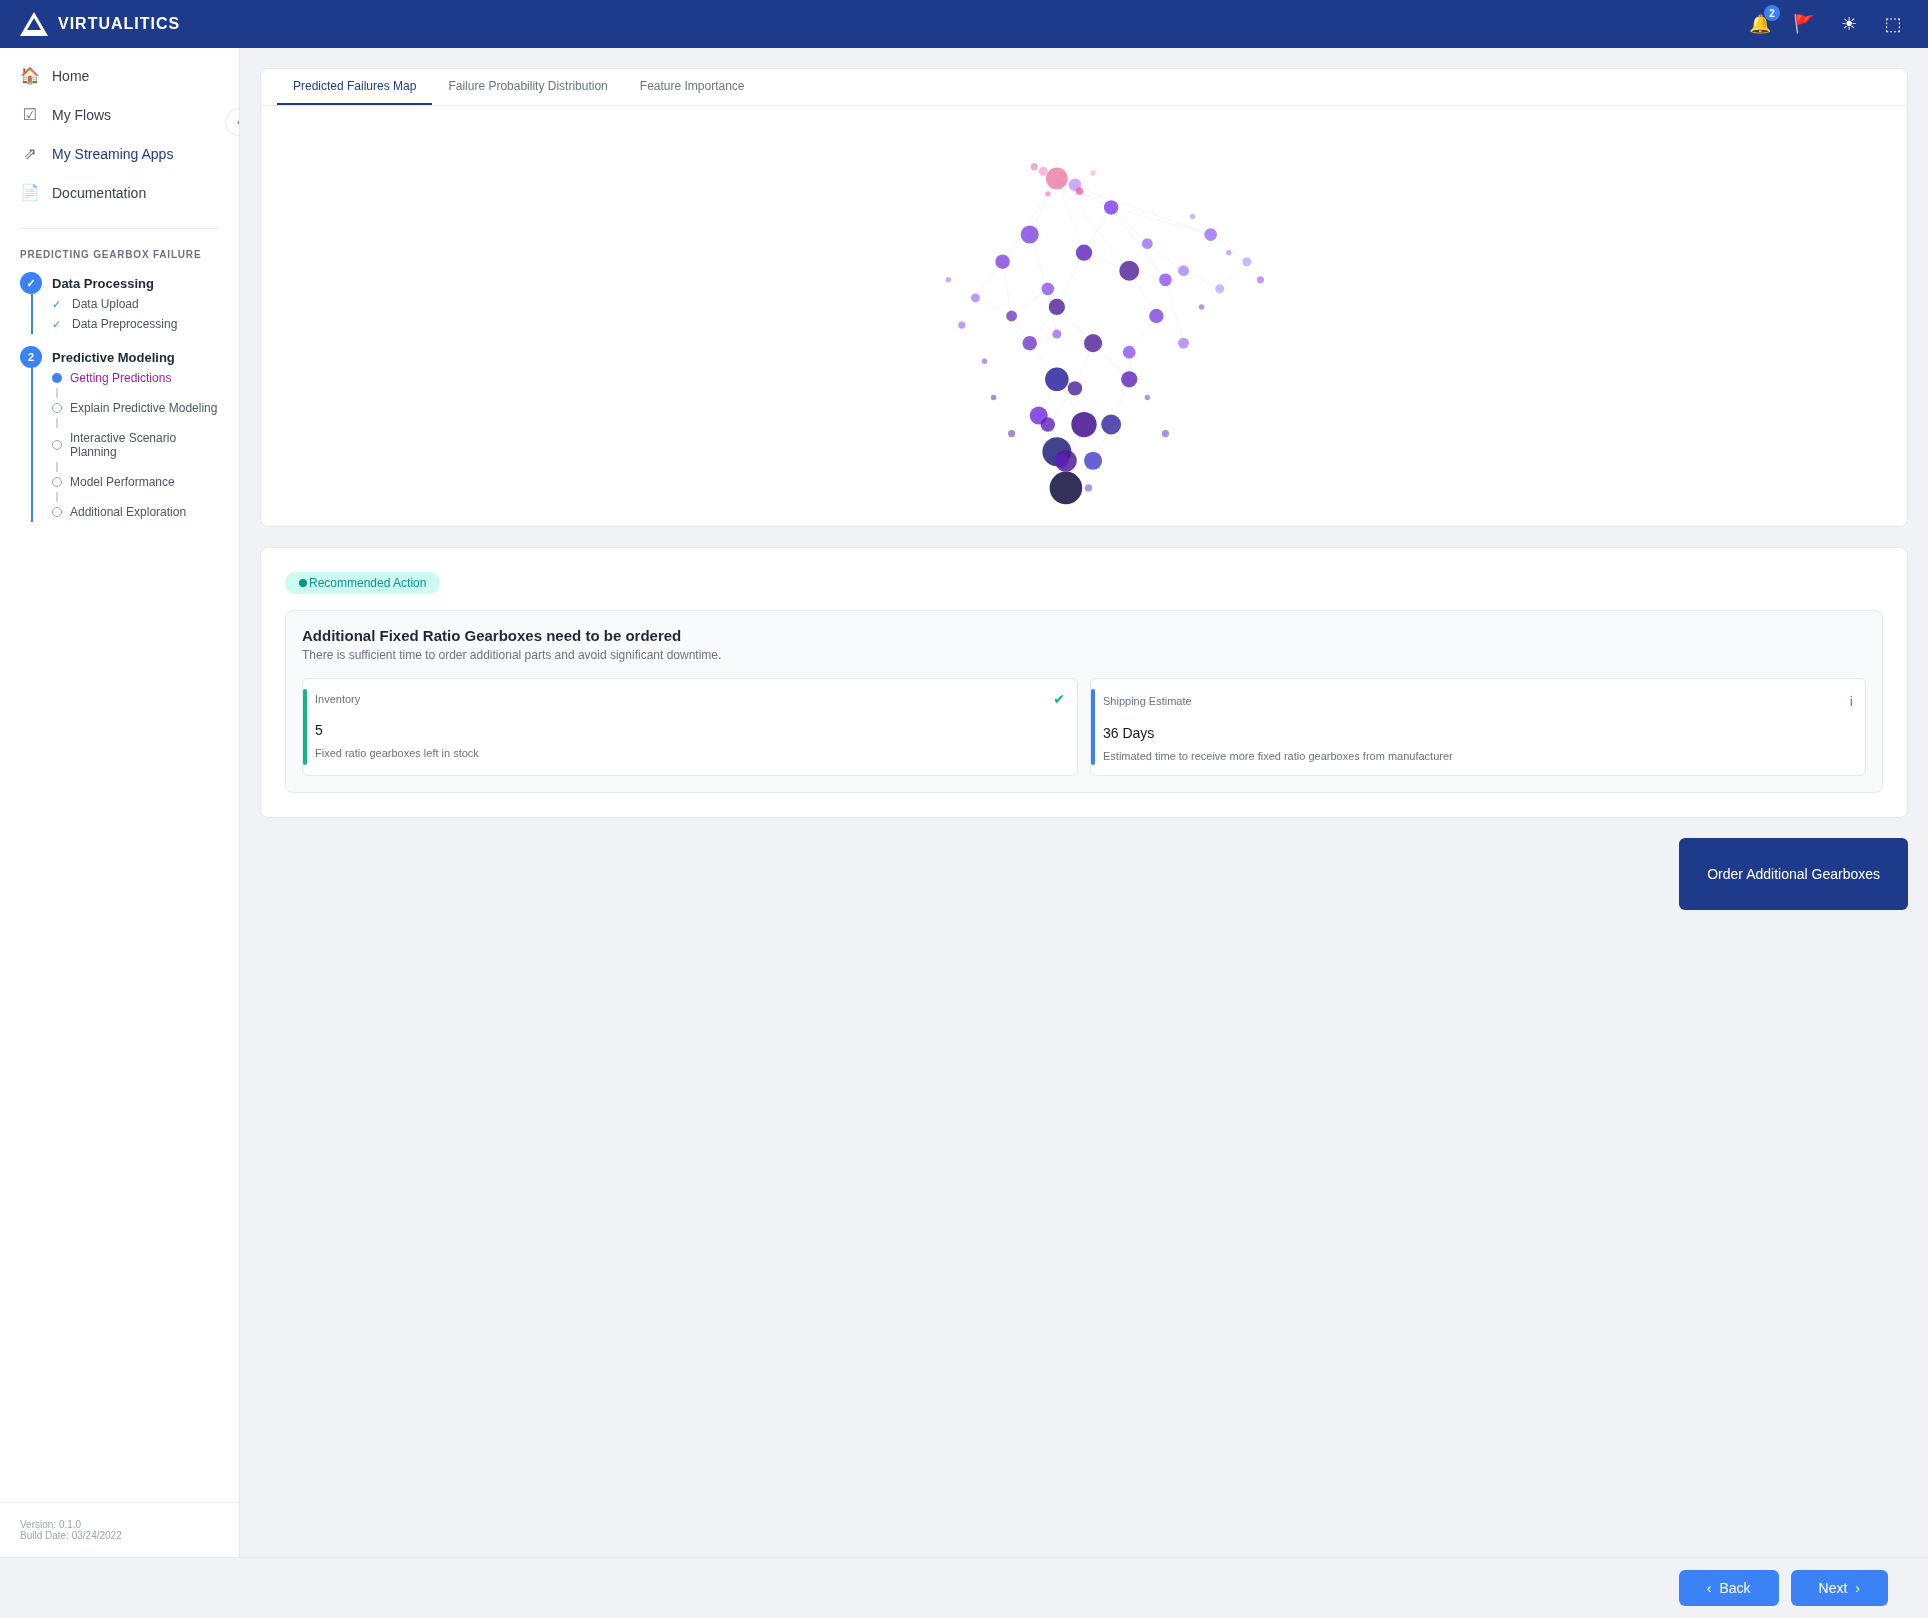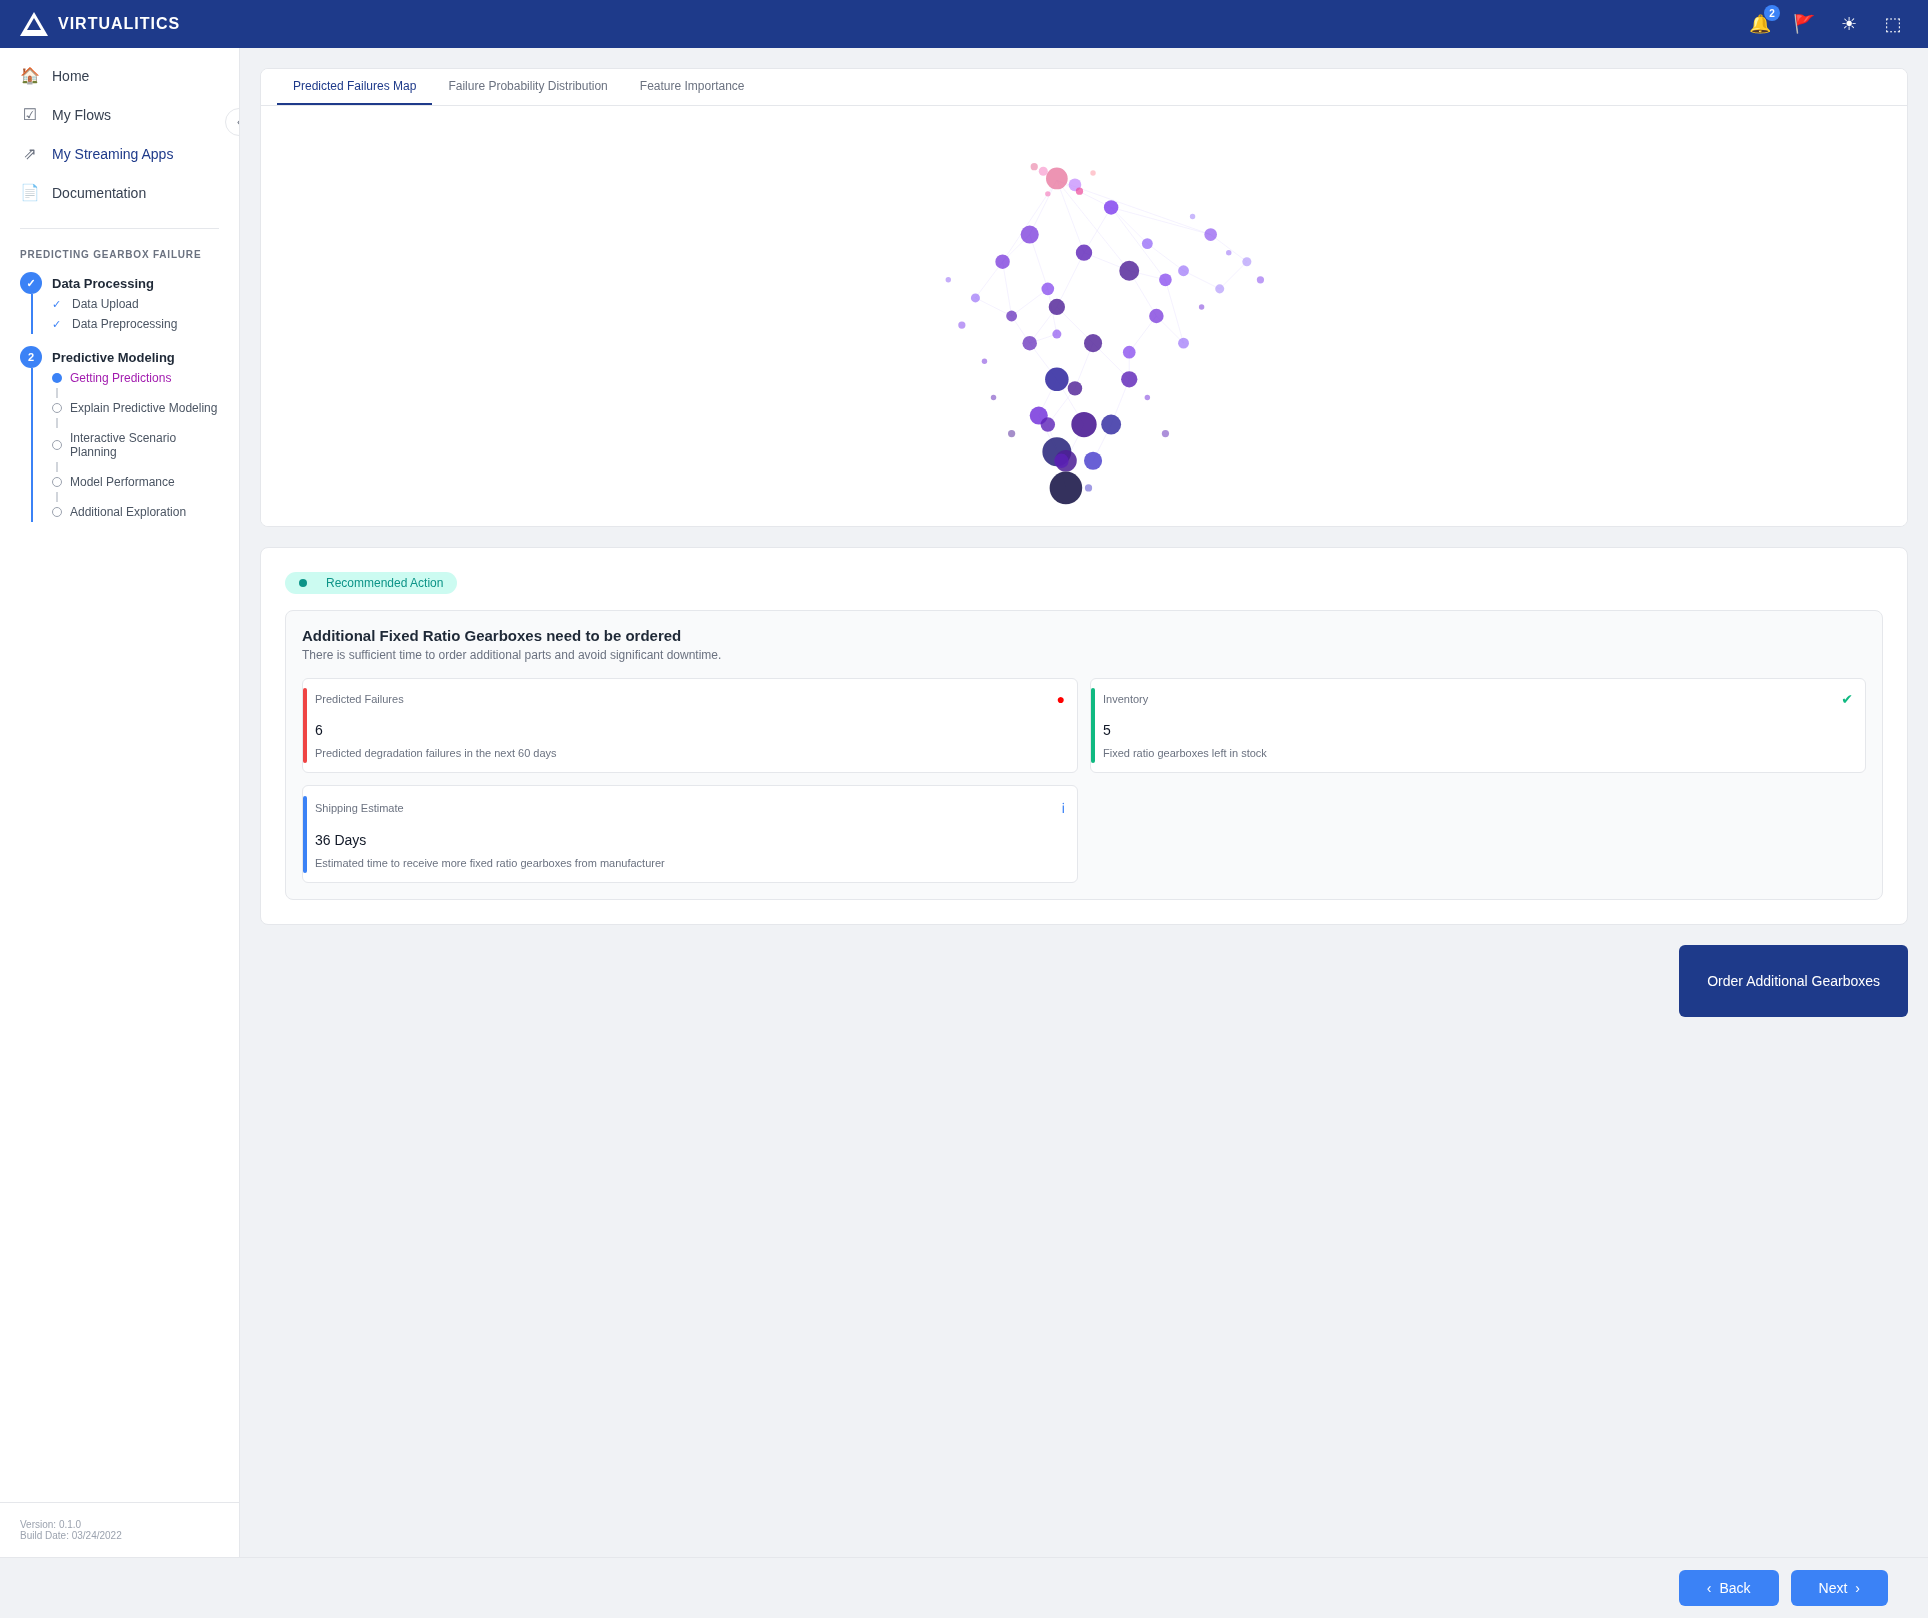--- a/index.html
+++ b/index.html
@@ -254,21 +254,21 @@
     .recommendation-section {
       background: white;
       border-radius: 8px;
       border: 1px solid #e5e7eb;
       padding: 24px;
       margin-bottom: 20px;
     }
     .rec-badge {
       display: inline-flex;
       align-items: center;
-      gap: 19px;
+      gap: 2px;
       background: #ccfbf1;
       color: #0d9488;
       border-radius: 20px;
       padding: 4px 14px;
       font-size: 12px;
       font-weight: 500;
       margin-bottom: 16px;
     }
     .rec-badge-dot {
       width: 8px;
@@ -658,31 +658,20 @@
         <span>Recommended Action</span>
       </div>
 
       <div class="rec-content">
 
         <div class="rec-right">
           <div class="rec-right-title">Additional Fixed Ratio Gearboxes need to be ordered</div>
           <div class="rec-right-subtitle">There is sufficient time to order additional parts and avoid significant downtime.</div>
           <div class="metrics-grid">
 
-            <div class="metric-card">
-              <div class="metric-card-left-bar" style="background:#ef4444"></div>
-              <div class="metric-label">
-                <span>Predicted Failures</span>
-                <span class="metric-icon" style="color:red">●</span>
-              </div>
-              <div class="metric-value">
-                <span>6</span>
-              </div>
-              <div class="metric-desc">Predicted degradation failures in the next 60 days</div>
-            </div>
 
 
             <div class="metric-card">
               <div class="metric-card-left-bar" style="background:#10b981"></div>
               <div class="metric-label">
                 <span>Inventory</span>
                 <span class="metric-icon" style="color:#10b981">✔</span>
               </div>
               <div class="metric-value">
                 <span>5</span>

